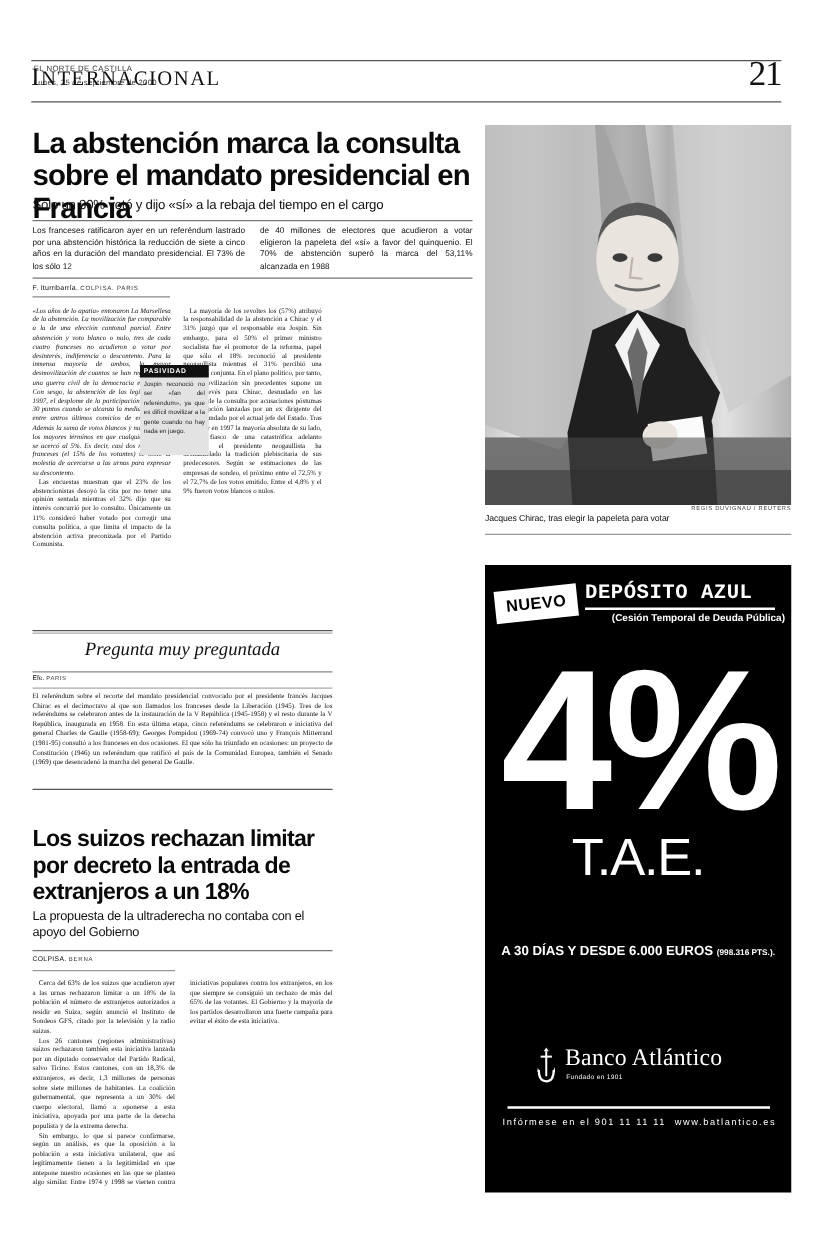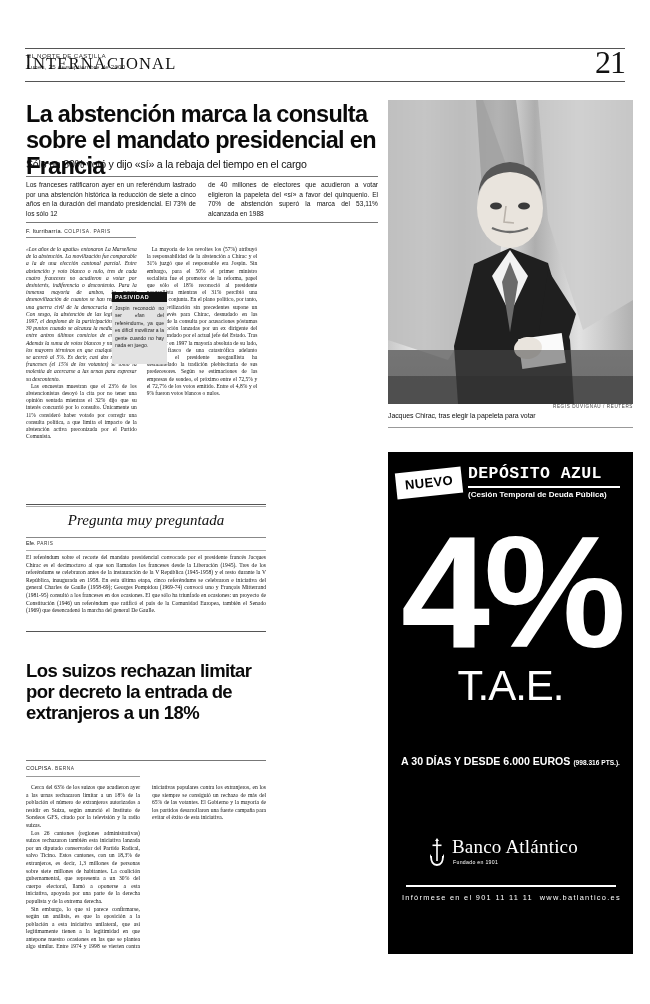--- a/index.html
+++ b/index.html
@@ -18,21 +18,21 @@
   .mh-rule-top{position:absolute;left:0;top:0;width:600px;height:1px;background:#555;}
   .mh-rule-bot{position:absolute;left:0;top:33px;width:600px;height:1px;background:#555;}
   .mh-paper{position:absolute;left:2px;top:4px;font-family:"Liberation Sans",sans-serif;
     font-size:6.2px;letter-spacing:.35px;color:#333;}
   .mh-date{position:absolute;left:2px;top:15px;font-family:"Liberation Sans",sans-serif;
     font-size:6.2px;letter-spacing:.2px;color:#333;}
   .mh-section{position:absolute;left:0;top:3px;width:600px;text-align:left;
     font-family:"Liberation Serif",serif;font-size:16.5px;letter-spacing:1.2px;color:#111;}
   .mh-section .cap{font-size:20px;}
   .mh-page{position:absolute;right:0px;top:-4px;font-family:"Liberation Serif",serif;
-    font-size:32px;color:#111;letter-spacing:-1px;}
+    font-size:28px;color:#111;letter-spacing:-1px;}
 
   
   .headline{position:absolute;left:26px;top:101px;width:352px;
     font-family:"Liberation Sans",sans-serif;font-weight:bold;font-size:23.5px;
     line-height:26px;letter-spacing:-0.7px;color:#0a0a0a;}
   .subhead{position:absolute;left:26px;top:158px;width:352px;
     font-family:"Liberation Sans",sans-serif;font-size:10.6px;line-height:13px;
     letter-spacing:-0.2px;color:#111;}
   .hl-rule{position:absolute;left:26px;top:176px;width:352px;height:1px;background:#777;}
 
@@ -116,21 +116,21 @@
   .ad-nuevo{position:absolute;left:8px;top:18px;width:66px;height:26px;
     background:#fff;transform:rotate(-6deg);}
   .ad-nuevo span{display:block;width:100%;text-align:center;line-height:26px;
     font-family:"Liberation Sans",sans-serif;font-weight:bold;font-size:13px;
     letter-spacing:.4px;color:#000;}
   .ad-dep{position:absolute;left:80px;top:12px;width:160px;
     font-family:Liberation Mono, monospace;font-weight:bold;font-size:16.5px;
     letter-spacing:.4px;color:#fff;}
   .ad-dep-rule{position:absolute;left:80px;top:34px;width:152px;height:2px;background:#fff;}
   .ad-ces{position:absolute;left:80px;top:38px;width:160px;
-    font-family:"Liberation Sans",sans-serif;font-weight:bold;font-size:8px;color:#fff;}
+    font-family:"Liberation Sans",sans-serif;font-weight:bold;font-size:8px;color:#fff;text-align:right;}
   .ad-big{position:absolute;left:0;top:60px;width:245px;text-align:center;
     font-family:"Liberation Sans",sans-serif;font-weight:bold;font-size:160px;
     line-height:160px;letter-spacing:-6px;color:#fff;}
   .ad-tae{position:absolute;left:0;top:213px;width:245px;text-align:center;
     font-family:"Liberation Sans",sans-serif;font-size:42px;line-height:42px;
     letter-spacing:-1px;color:#fff;}
   .ad-sin{position:absolute;left:0;top:262px;width:245px;text-align:center;
     font-family:"Liberation Sans",sans-serif;font-weight:bold;font-size:18.5px;
     letter-spacing:-0.2px;color:#fff;}
   .ad-plazo{position:absolute;left:0;top:303px;width:245px;text-align:center;
@@ -244,20 +244,21 @@
     <div class="pq-byline">
       <span>Efe.</span>
       <span class="src">PARIS</span>
     </div>
     <div class="pq-brule"></div>
     <div class="pq-body">El referéndum sobre el recorte del mandato presidencial convocado por el presidente francés Jacques Chirac es el decimoctavo al que son llamados los franceses desde la Liberación (1945). Tres de los referéndums se celebraron antes de la instauración de la V República (1945-1958) y el resto durante la V República, inaugurada en 1958. En esta última etapa, cinco referéndums se celebraron e iniciativa del general Charles de Gaulle (1958-69); Georges Pompidou (1969-74) convocó uno y François Mitterrand (1981-95) consultó a los franceses en dos ocasiones. El que sólo ha triunfado en ocasiones: un proyecto de Constitución (1946) un referéndum que ratificó el país de la Comunidad Europea, también el Senado (1969) que desencadenó la marcha del general De Gaulle.</div>
     <div class="pq-bot"></div>
   </div>
 
   <div class="art2-hl">Los suizos rechazan limitar por decreto la entrada de extranjeros a un 18%</div>
+  <div class="art2-deck">La propuesta de la ultraderecha no contaba con el apoyo del Gobierno</div>
   <div class="art2-rule"></div>
   <div class="art2-byline">
     <span>COLPISA.</span>
     <span class="src">BERNA</span>
   </div>
   <div class="art2-brule"></div>
   <div class="art2-cols">
     <p class="first">Cerca del 63% de los suizos que acudieron ayer a las urnas rechazaron limitar a un 18% de la población el número de extranjeros autorizados a residir en Suiza, según anunció el Instituto de Sondeos GFS, citado por la televisión y la radio suizas.</p>
     <p>Los 26 cantones (regiones administrativas) suizos rechazaron también esta iniciativa lanzada por un diputado conservador del Partido Radical, salvo Ticino. Estos cantones, con un 18,3% de extranjeros, es decir, 1,3 millones de personas sobre siete millones de habitantes. La coalición gubernamental, que representa a un 30% del cuerpo electoral, llamó a oponerse a esta iniciativa, apoyada por una parte de la derecha populista y de la extrema derecha.</p>
     <p>Sin embargo, lo que sí parece confirmarse, según un análisis, es que la oposición a la población a esta iniciativa unilateral, que así legítimamente tienen a la legitimidad en que antepone nuestro ocasiones en las que se plantea algo similar. Entre 1974 y 1998 se vierten contra iniciativas populares contra los extranjeros, en los que siempre se consiguió un rechazo de más del 65% de las votantes. El Gobierno y la mayoría de los partidos desarrollaron una fuerte campaña para evitar el éxito de esta iniciativa.</p>

